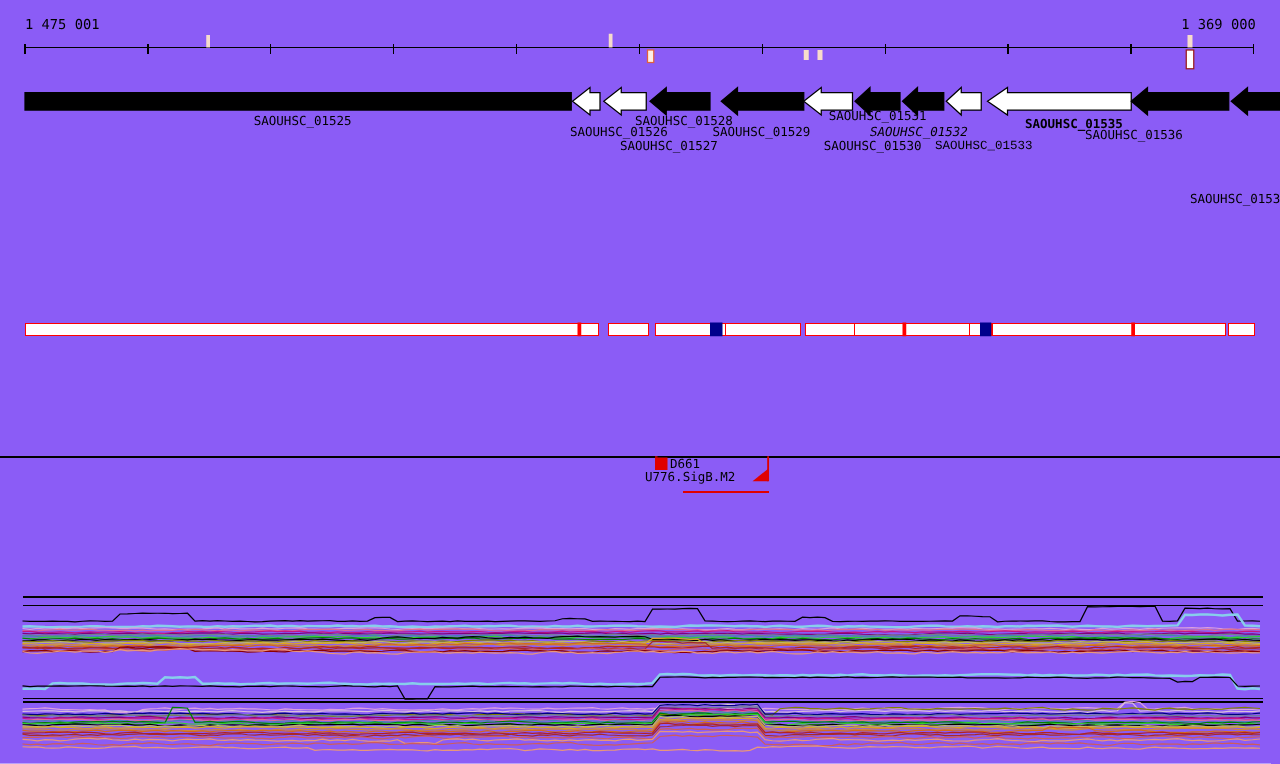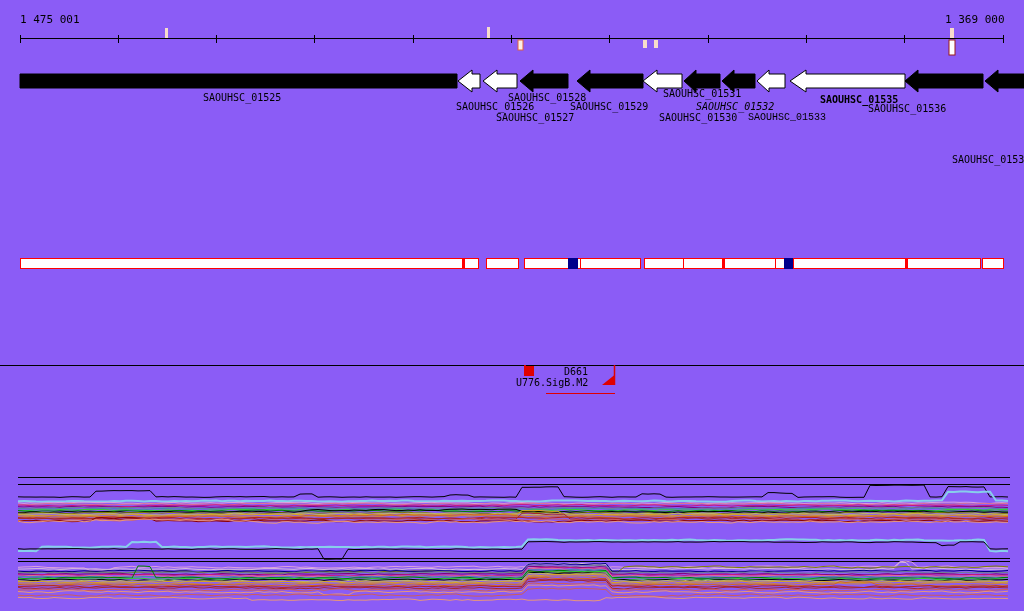--- a/index.html
+++ b/index.html
@@ -141,15 +141,15 @@
       <span class="lbl" style="left: 508px; top: 92px;">SAOUHSC_01528</span>
       <span class="lbl" style="left: 570px; top: 101px;">SAOUHSC_01529</span>
       <span class="lbl" style="left: 659px; top: 112px;">SAOUHSC_01530</span>
       <span class="lbl" style="left: 663px; top: 88px;">SAOUHSC_01531</span>
       <span class="lbl" style="left: 696px; top: 101px; font-style: italic;">SAOUHSC_01532</span>
       <span class="lbl" style="left: 748px; top: 112px; font-family: Liberation Mono, monospace;">SAOUHSC_01533</span>
       <span class="lbl" style="left: 820px; top: 94px; font-weight: bold;">SAOUHSC_01535</span>
       <span class="lbl" style="left: 868px; top: 103px; text-align: right;">SAOUHSC_01536</span>
       <span class="lbl" style="left: 952px; top: 114px; margin-top: 40px;">SAOUHSC_0153</span>
     </div>
-  <span class="lbl" style="left:564px;top:366px">D661</span>
+  <span class="lbl" style="left:536px;top:366px">D661</span>
   <span class="lbl" style="left:516px;top:377px">U776.SigB.M2</span>
 </div>
 
 </body></html>

